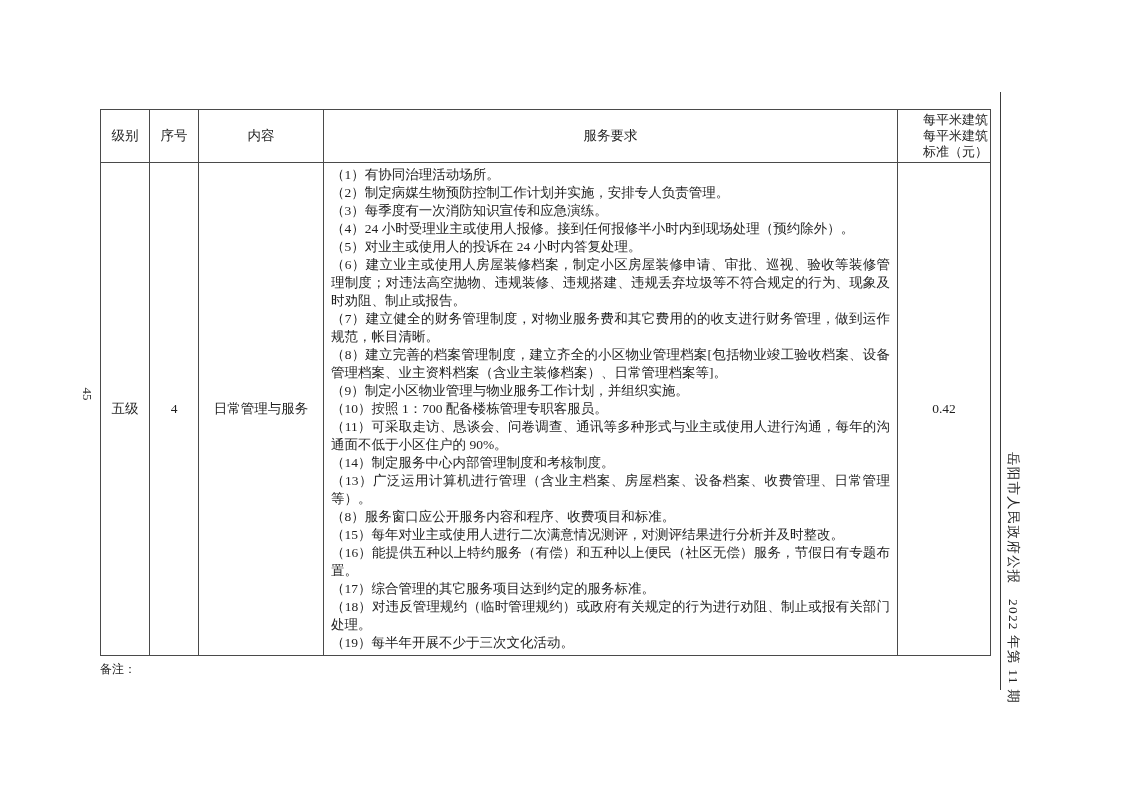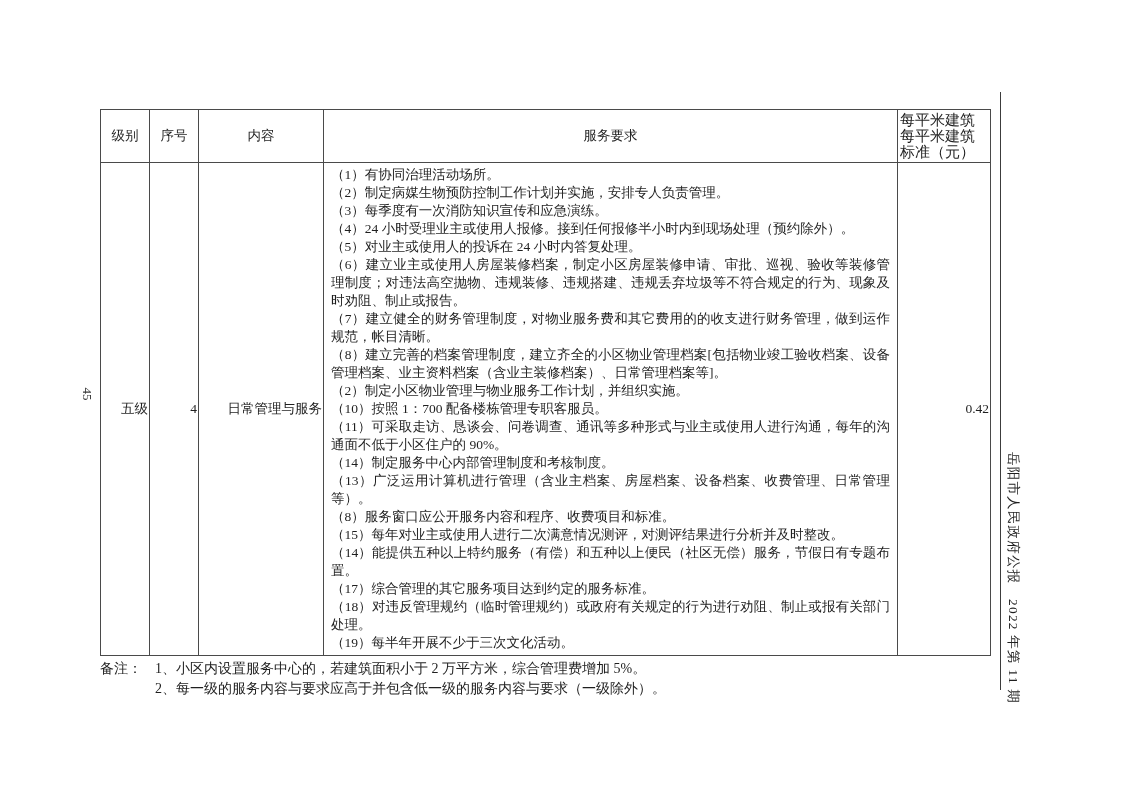--- a/index.html
+++ b/index.html
@@ -66,26 +66,26 @@
     font-weight: normal;
     font-size: 13.5px;
   }
   table.svc thead th {
     height: 52px;
     text-align: center;
     vertical-align: middle;
     padding: 0 2px;
   }
   .fee-hdr div {
-    font-size: 15px;
+    font-size: 13px;
     line-height: 16px;
-    text-align: left;
+    text-align: right;
   }
   td.cell-center {
-    text-align: right;
+    text-align: center;
     vertical-align: middle;
   }
   td.reqs {
     vertical-align: top;
     padding: 3px 7px;
     height: 486px;
   }
   td.reqs p {
     margin: 0;
     font-size: 13.5px;
@@ -94,23 +94,22 @@
   }
 
   
   .notes {
     position: absolute;
     left: 100px;
     top: 659px;
     width: 910px;
     display: flex;
     align-items: flex-start;
-    font-size: 14px;
+    font-size: 12px;
     line-height: 20px;
-    gap: 13px;
   }
   .notes-label { white-space: nowrap; }
   .notes-body p { margin: 0; }
 </style>
 </head>
 <body>
 
 <div class="page">
 
   <div class="pagenum">45</div>
@@ -147,38 +146,34 @@
         <td class="cell-center">日常管理与服务</td>
         <td class="reqs">
           <p>（1）有协同治理活动场所。</p>
           <p>（2）制定病媒生物预防控制工作计划并实施，安排专人负责管理。</p>
           <p>（3）每季度有一次消防知识宣传和应急演练。</p>
           <p>（4）24 小时受理业主或使用人报修。接到任何报修半小时内到现场处理（预约除外）。</p>
           <p>（5）对业主或使用人的投诉在 24 小时内答复处理。</p>
           <p>（6）建立业主或使用人房屋装修档案，制定小区房屋装修申请、审批、巡视、验收等装修管理制度；对违法高空抛物、违规装修、违规搭建、违规丢弃垃圾等不符合规定的行为、现象及时劝阻、制止或报告。</p>
           <p>（7）建立健全的财务管理制度，对物业服务费和其它费用的的收支进行财务管理，做到运作规范，帐目清晰。</p>
           <p>（8）建立完善的档案管理制度，建立齐全的小区物业管理档案[包括物业竣工验收档案、设备管理档案、业主资料档案（含业主装修档案）、日常管理档案等]。</p>
-          <p>（2）制定小区物业管理与物业服务工作计划，并组织实施。</p>
+          <p>（9）制定小区物业管理与物业服务工作计划，并组织实施。</p>
           <p>（10）按照 1：700 配备楼栋管理专职客服员。</p>
           <p>（11）可采取走访、恳谈会、问卷调查、通讯等多种形式与业主或使用人进行沟通，每年的沟通面不低于小区住户的 90%。</p>
           <p>（14）制定服务中心内部管理制度和考核制度。</p>
           <p>（13）广泛运用计算机进行管理（含业主档案、房屋档案、设备档案、收费管理、日常管理等）。</p>
           <p>（8）服务窗口应公开服务内容和程序、收费项目和标准。</p>
           <p>（15）每年对业主或使用人进行二次满意情况测评，对测评结果进行分析并及时整改。</p>
-          <p>（14）能提供五种以上特约服务（有偿）和五种以上便民（社区无偿）服务，节假日有专题布置。</p>
+          <p>（16）能提供五种以上特约服务（有偿）和五种以上便民（社区无偿）服务，节假日有专题布置。</p>
           <p>（17）综合管理的其它服务项目达到约定的服务标准。</p>
           <p>（18）对违反管理规约（临时管理规约）或政府有关规定的行为进行劝阻、制止或报有关部门处理。</p>
           <p>（19）每半年开展不少于三次文化活动。</p>
         </td>
         <td class="cell-center">0.42</td>
       </tr>
     </tbody>
   </table>
 
   <div class="notes">
     <span class="notes-label">备注：</span>
-    <div class="notes-body">
-      <p>1、小区内设置服务中心的，若建筑面积小于 2 万平方米，综合管理费增加 5%。</p>
-      <p>2、每一级的服务内容与要求应高于并包含低一级的服务内容与要求（一级除外）。</p>
-    </div>
   </div>
 
 </div>
 
 </body></html>

